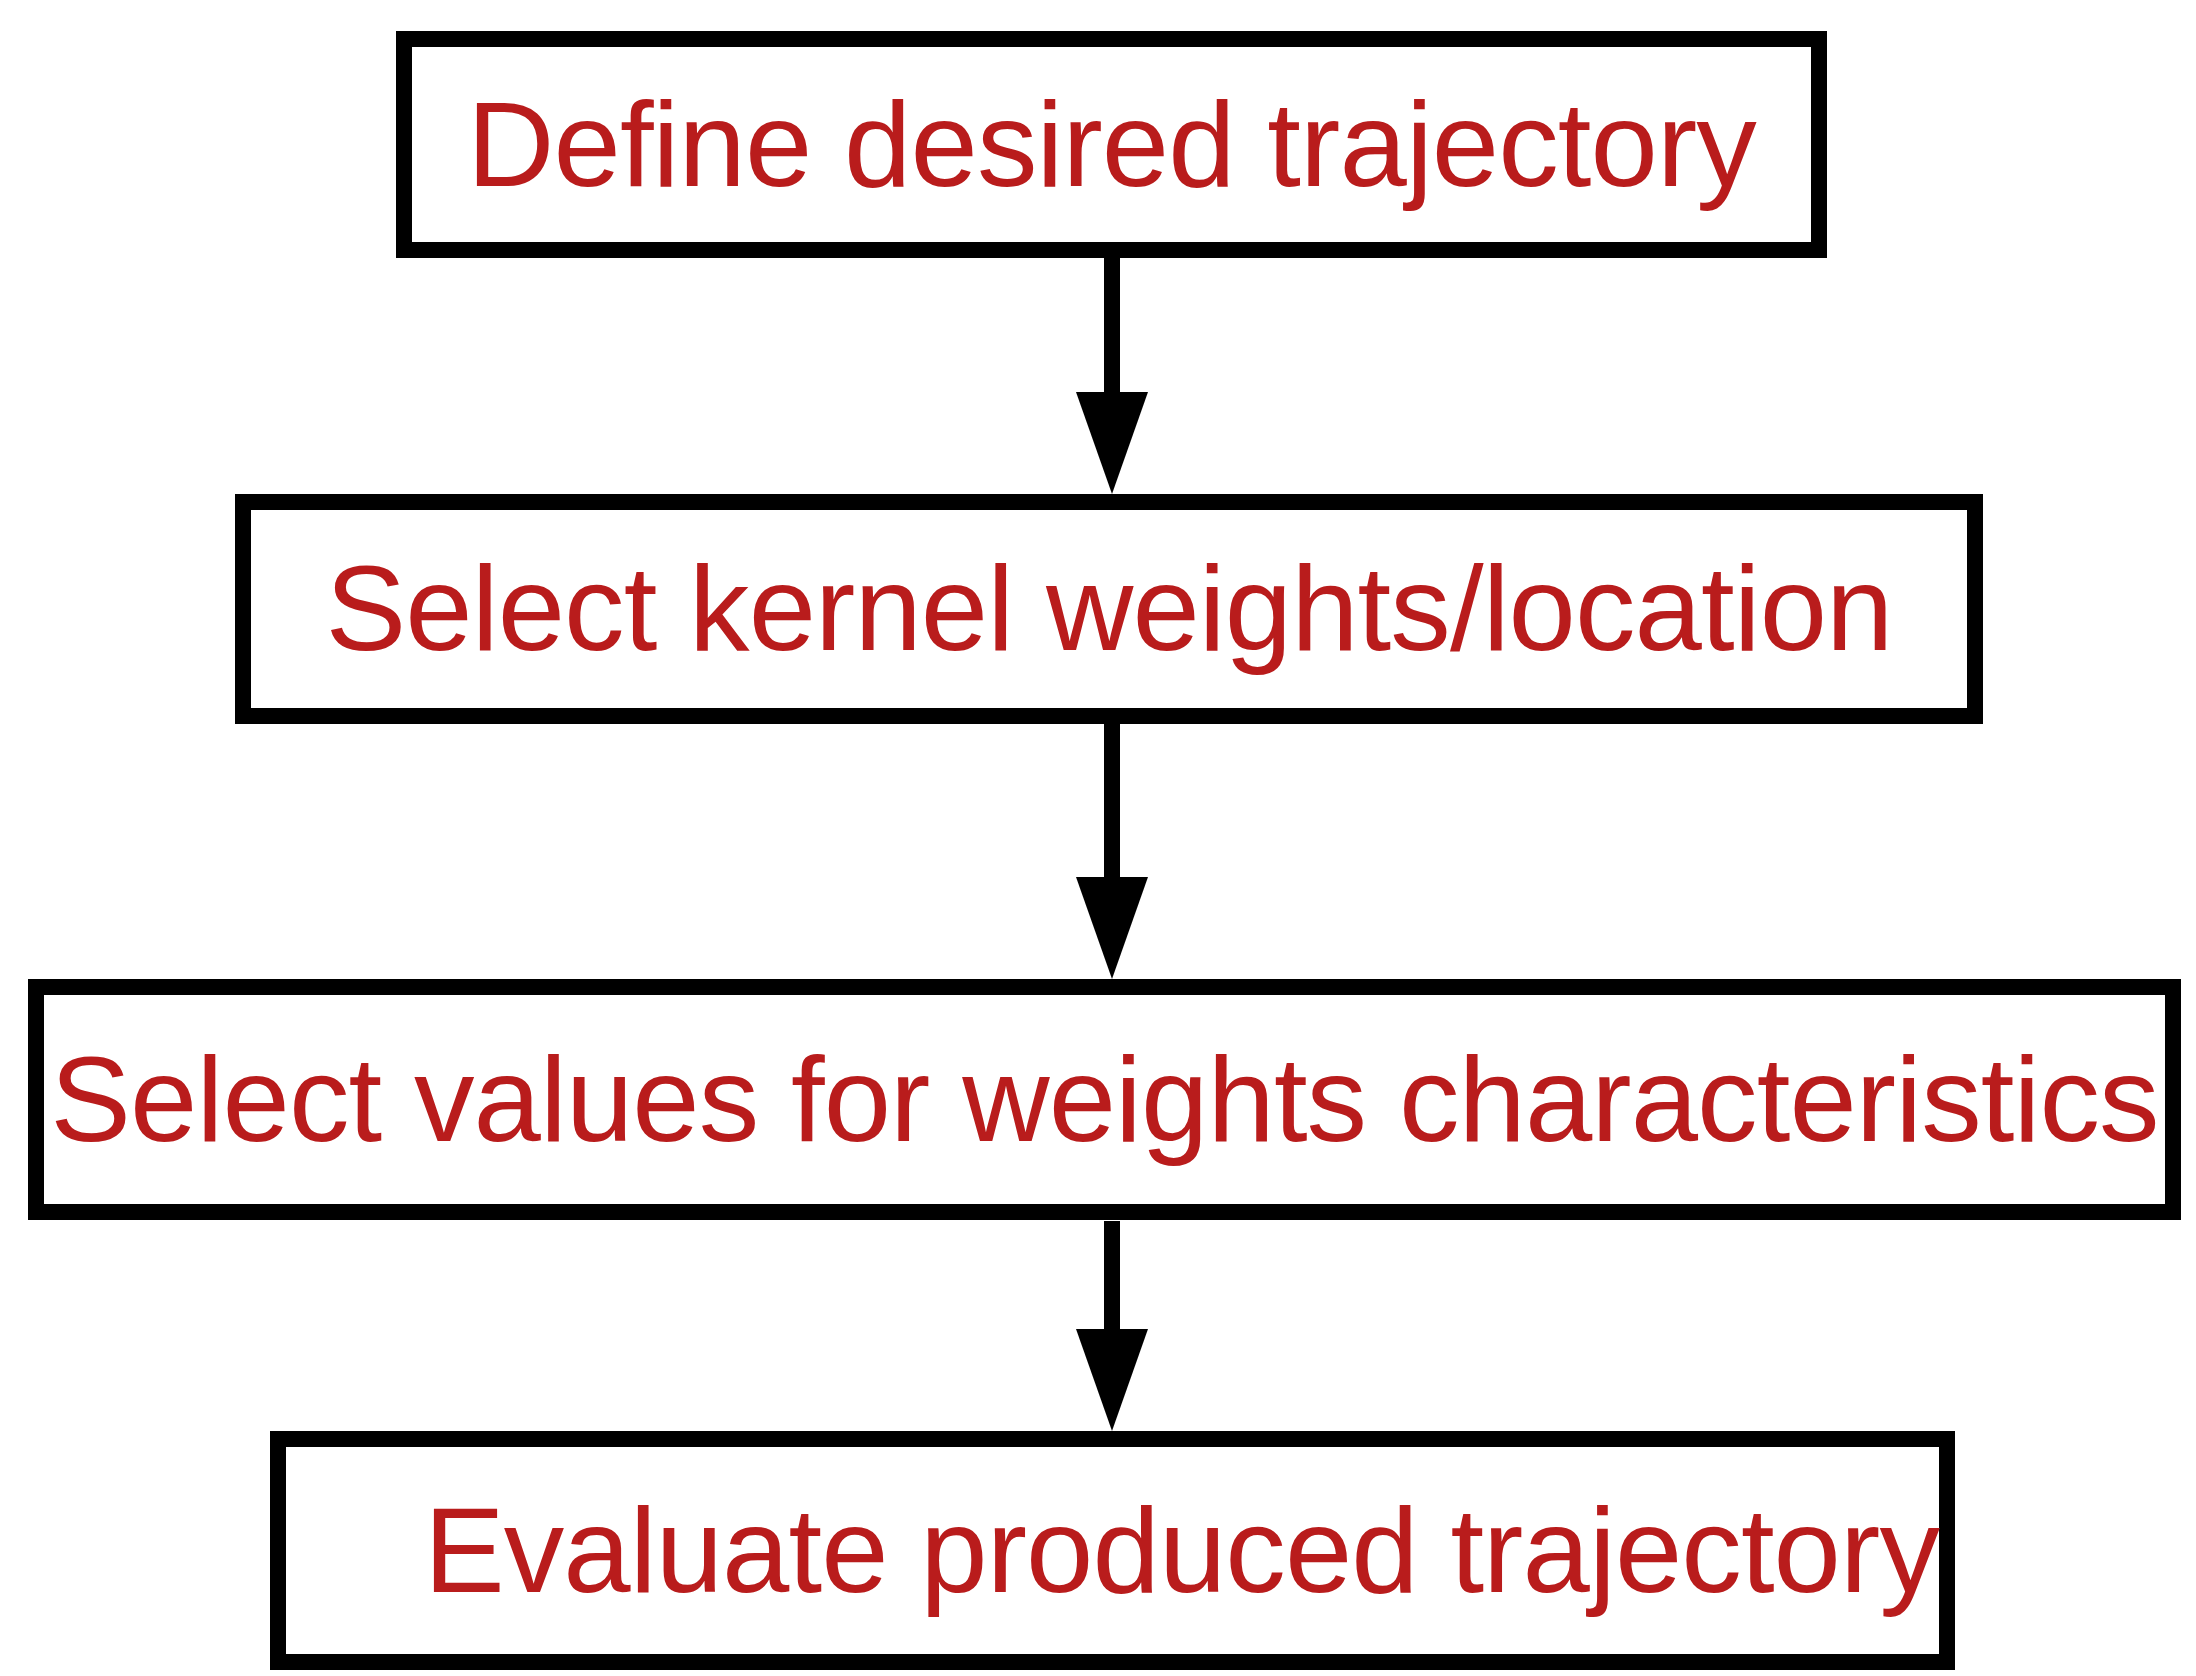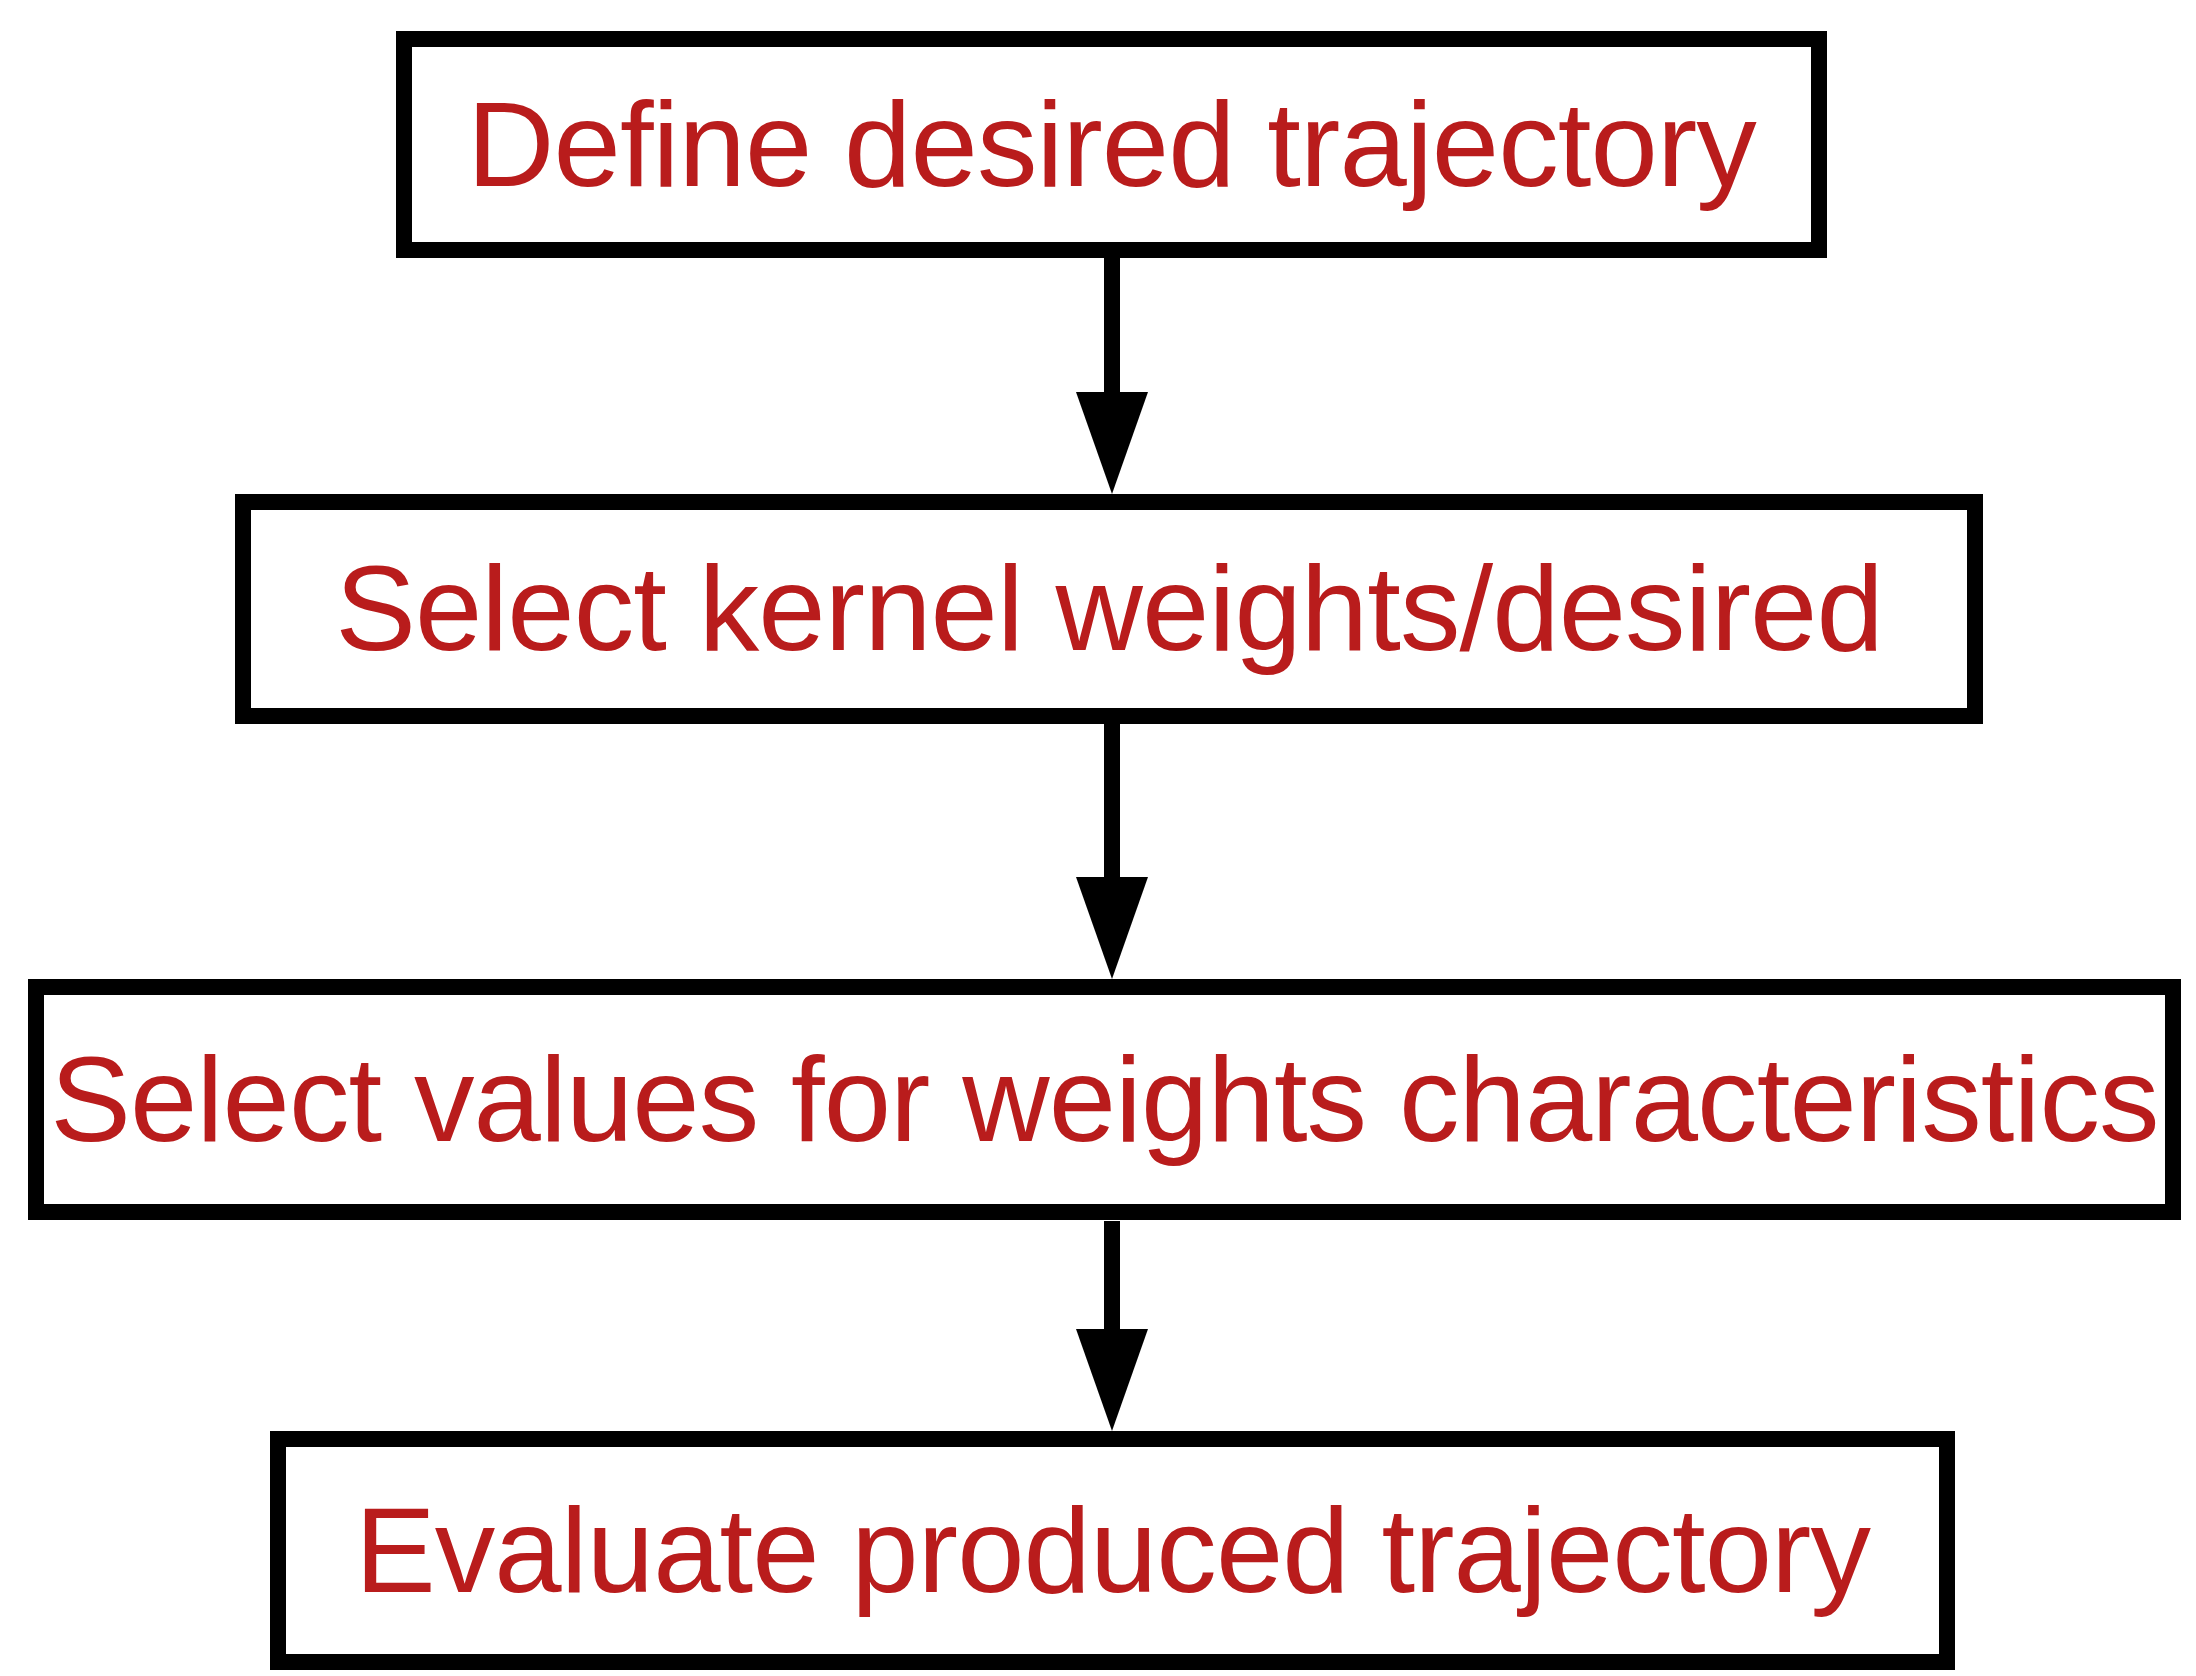--- a/index.html
+++ b/index.html
@@ -32,21 +32,21 @@
     color: #b91c1c;
     white-space: nowrap;
     font-weight: 400;
     letter-spacing: -0.9px;
     text-align: center;
   }
   
   #node-1 { left: 396px;  top: 31px;   width: 1431px; height: 227px; }
   #node-2 { left: 235px;  top: 494px;  width: 1748px; height: 230px; }
   #node-3 { left: 28px;   top: 979px; width: 2153px; height: 241px; }
-  #node-4 { left: 270px;  top: 1431px; width: 1685px; height: 239px; }
+  #node-4 { left: 270px;  top: 1431px; width: 1685px; height: 239px; justify-content: flex-end; }
 
   .connector {
     position: absolute;
     width: 0;
     height: 0;
   }
   .connector .shaft {
     position: absolute;
     background: #000000;
     width: 16px;
@@ -83,21 +83,21 @@
   <div class="node" id="node-1">
     <span class="node-label">Define desired trajectory</span>
   </div>
 
   <div class="connector" id="conn-1">
     <div class="shaft"></div>
     <div class="head"></div>
   </div>
 
   <div class="node" id="node-2">
-    <span class="node-label">Select kernel weights/desired</span>
+    <span class="node-label">Select kernel weights/location</span>
   </div>
 
   <div class="connector" id="conn-2">
     <div class="shaft"></div>
     <div class="head"></div>
   </div>
 
   <div class="node" id="node-3">
     <span class="node-label">Select values for weights characteristics</span>
   </div>

